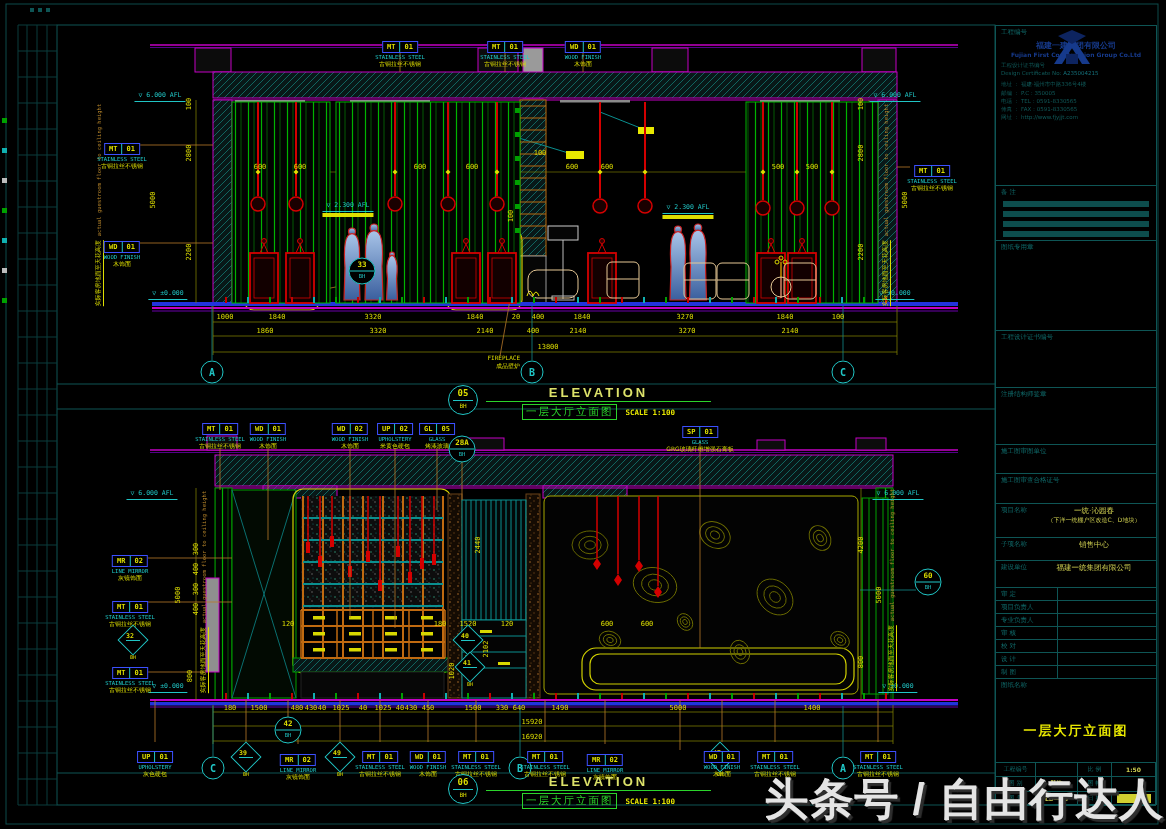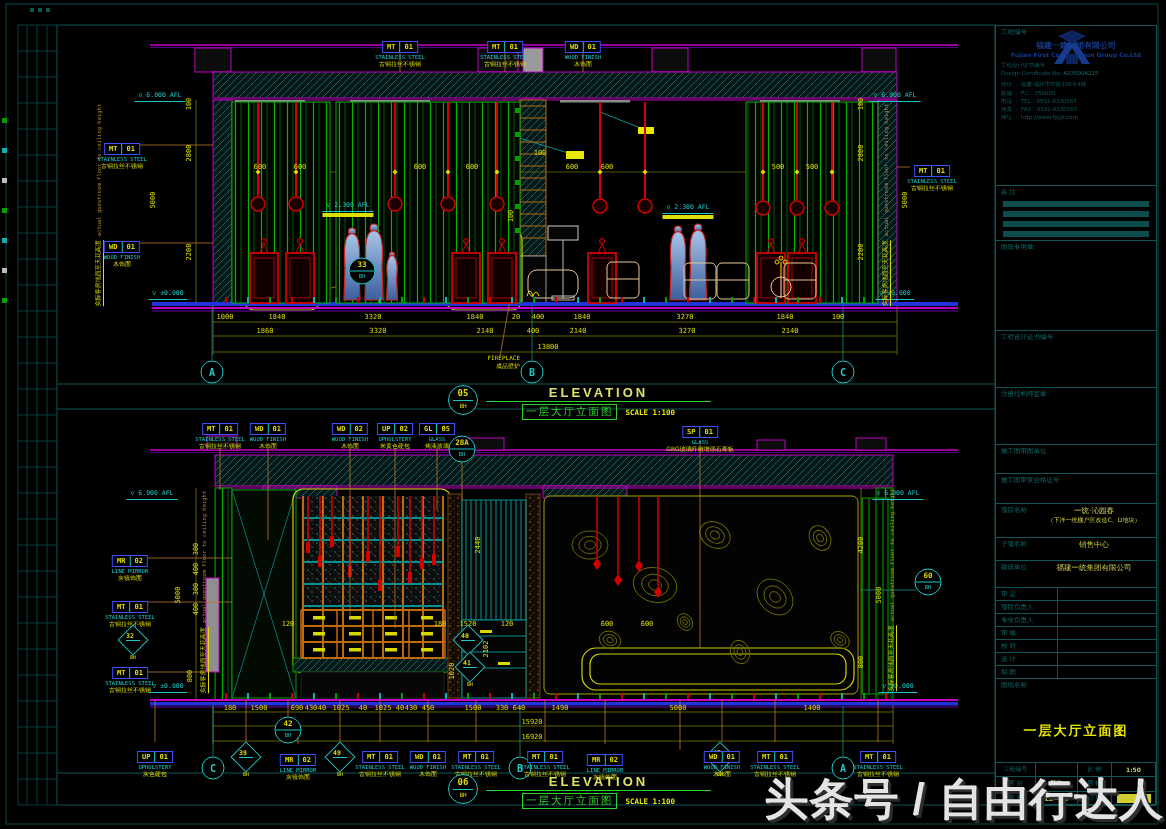--- a/index.html
+++ b/index.html
@@ -753,21 +753,21 @@
       <div class="co" style="left: 775px; top: 744px;"><span class="bx">
           <b>MT</b>
           <b>01</b>
         </span><div class="en">STAINLESS STEEL</div><div class="cn">古铜拉丝不锈钢</div></div>
       <div class="co" style="left: 878px; top: 744px;"><span class="bx">
           <b>MT</b>
           <b>01</b>
         </span><div class="en">STAINLESS STEEL</div><div class="cn">古铜拉丝不锈钢</div></div>
       <div class="dim" style="left: 230px; top: 705px;">180</div>
       <div class="dim" style="left: 259px; top: 705px;">1500</div>
-      <div class="dim" style="left: 297px; top: 705px;">690</div>
+      <div class="dim" style="left: 297px; top: 705px;">480</div>
       <div class="dim" style="left: 311px; top: 705px;">430</div>
       <div class="dim" style="left: 322px; top: 705px;">40</div>
       <div class="dim" style="left: 341px; top: 705px;">1025</div>
       <div class="dim" style="left: 363px; top: 705px;">40</div>
       <div class="dim" style="left: 383px; top: 705px;">1025</div>
       <div class="dim" style="left: 400px; top: 705px;">40</div>
       <div class="dim" style="left: 411px; top: 705px;">430</div>
       <div class="dim" style="left: 428px; top: 705px;">450</div>
       <div class="dim" style="left: 473px; top: 705px;">1500</div>
       <div class="dim" style="left: 502px; top: 705px;">330</div>

